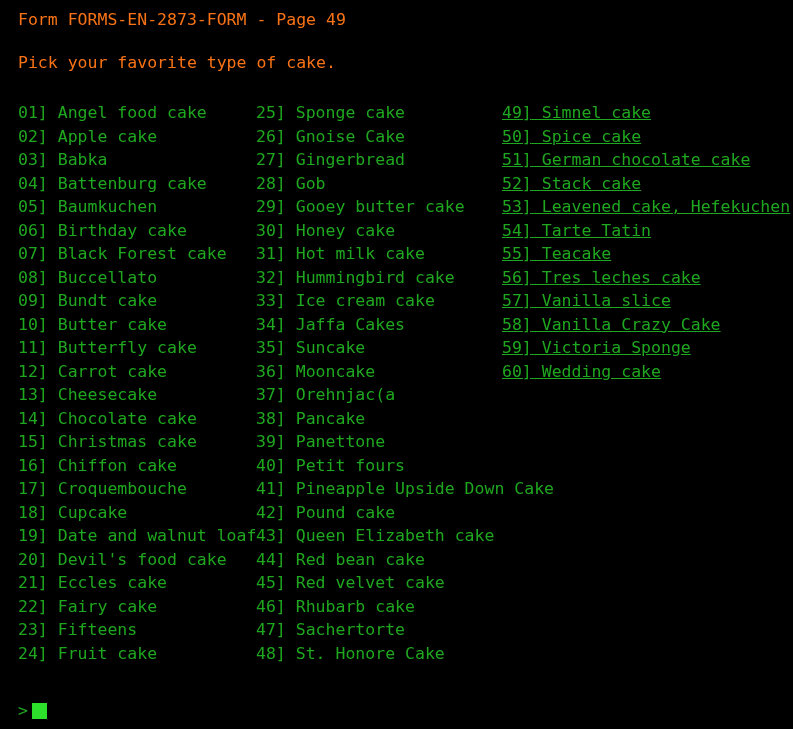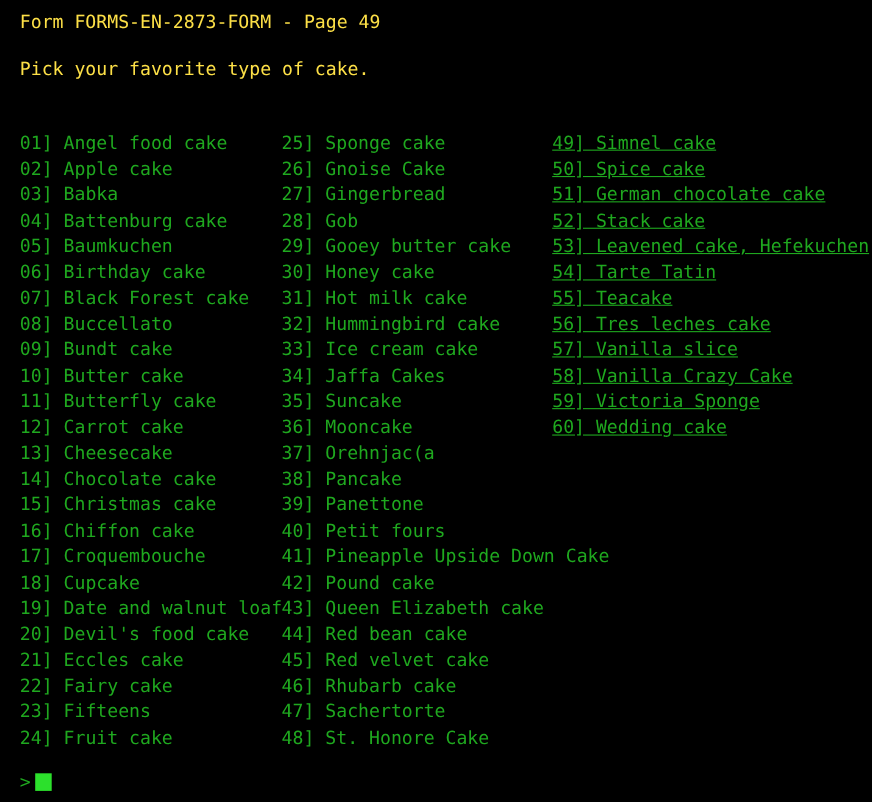--- a/index.html
+++ b/index.html
@@ -25,41 +25,40 @@
     letter-spacing: 0px;
     padding: 0;
     box-sizing: border-box;
   }
   .term-line {
     position: absolute;
     white-space: pre;
     font-family: "DejaVu Sans Mono", "Liberation Mono", monospace;
     font-size: 16.5px;
     line-height: 23.5px;
-    color: #fde047;
+    color: #f97316;
   }
   #title-line {
     left: 18px;
     top: 8px;
   }
   #prompt-text {
     left: 18px;
     top: 51px;
   }
   #list-area {
     position: absolute;
     left: 0;
     top: 101px;
     width: 793px;
   }
   .list-col {
     position: absolute;
     top: 0;
     white-space: pre;
-    margin-top: 17px;
   }
   #col-1 { left: 18px; }
   #col-2 { left: 256px; }
   #col-3 { left: 502px; text-decoration: underline; }
   .list-item {
     display: block;
     white-space: pre;
     height: 23.5px;
     line-height: 23.5px;
     font-family: "DejaVu Sans Mono", "Liberation Mono", monospace;

